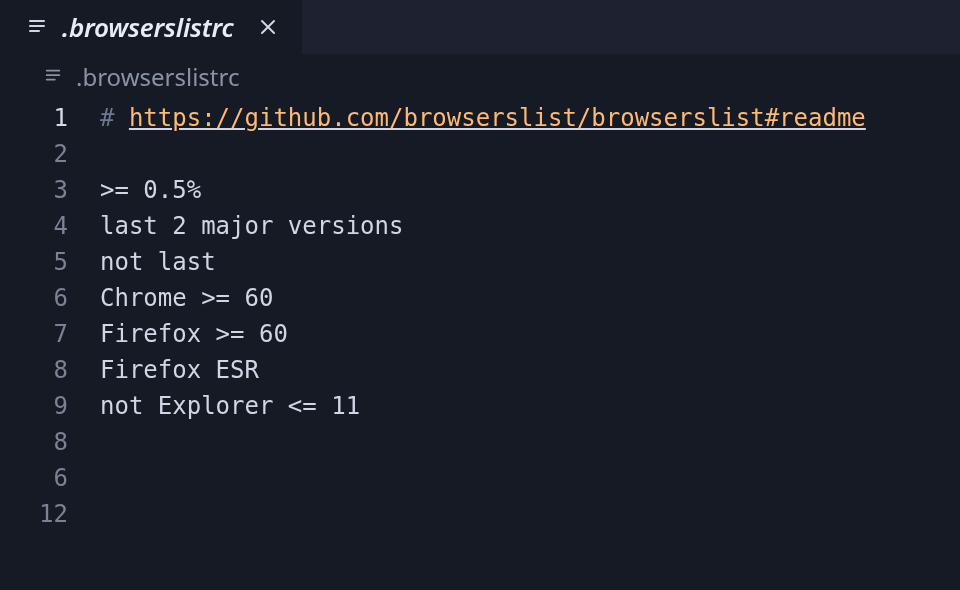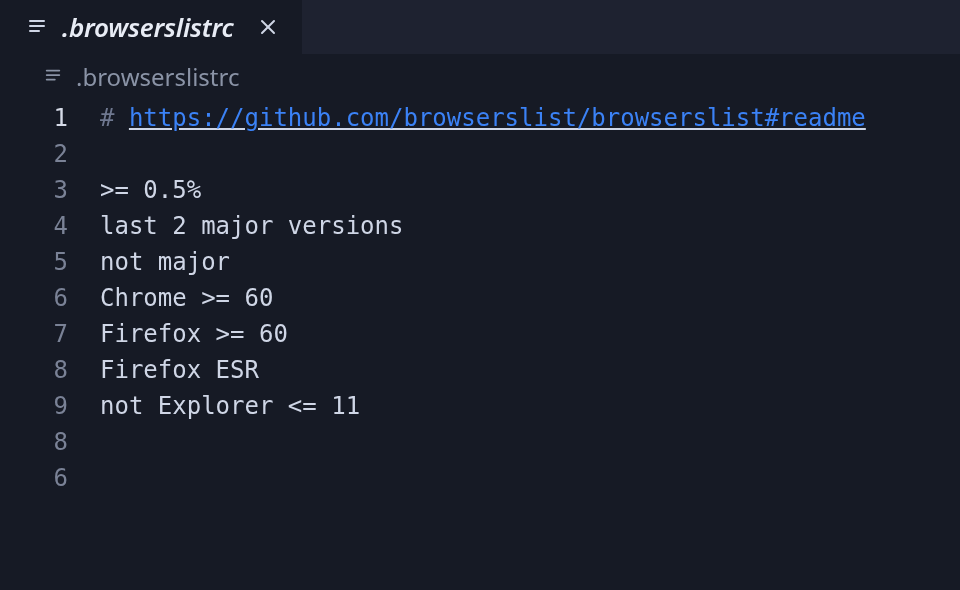--- a/index.html
+++ b/index.html
@@ -91,21 +91,21 @@
     white-space: pre;
   }
   .gutter .line {
     justify-content: flex-end;
     color: #7a8296;
   }
   .gutter .line.current { color: #d6dbe8; }
   .code .line { color: #cfd6e6; }
   .tok-comment { color: #6f7890; }
   .tok-link {
-    color: #3b82f6;
+    color: #fdba74;
     text-decoration: underline;
     text-decoration-color: #cfd6e6;
     cursor: pointer;
   }
   svg { display: block; }
 </style>
 </head>
 <body>
 
 <div class="tabbar">
@@ -146,26 +146,27 @@
       <div class="line">2</div>
       <div class="line">3</div>
       <div class="line">4</div>
       <div class="line">5</div>
       <div class="line">6</div>
       <div class="line">7</div>
       <div class="line">8</div>
       <div class="line">9</div>
       <div class="line">8</div>
       <div class="line">6</div>
+      <div class="line">12</div>
     </div>
   <div class="code" id="code">
       <div class="line"><span class="tok-comment"># </span><span class="tok-link">https://github.com/browserslist/browserslist#readme</span></div>
       <div class="line"><span></span></div>
       <div class="line"><span>&gt;= 0.5%</span></div>
       <div class="line"><span>last 2 major versions</span></div>
-      <div class="line"><span>not major</span></div>
+      <div class="line"><span>not last</span></div>
       <div class="line"><span>Chrome &gt;= 60</span></div>
       <div class="line"><span>Firefox &gt;= 60</span></div>
       <div class="line"><span>Firefox ESR</span></div>
       <div class="line"><span>not Explorer &lt;= 11</span></div>
       <div class="line"><span></span></div>
     </div>
 </div>
 
 </body></html>

